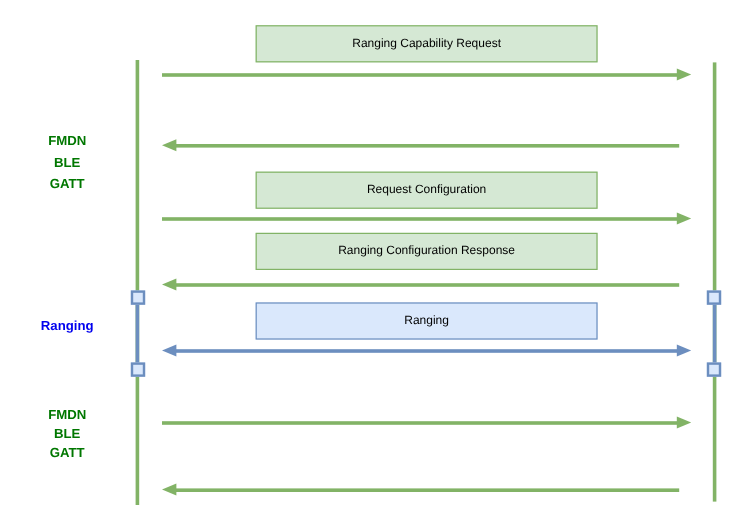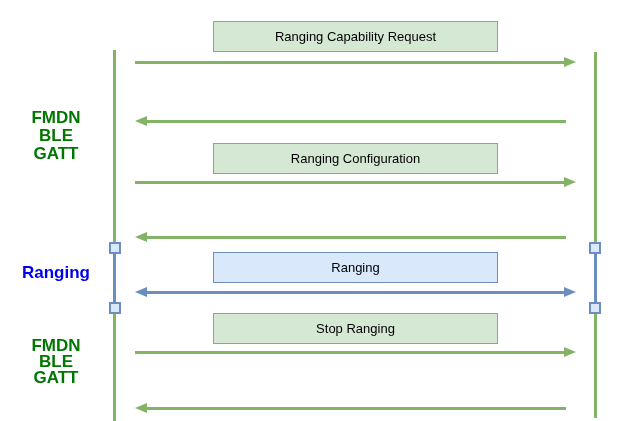--- a/index.html
+++ b/index.html
@@ -16,29 +16,29 @@
   .session-segment{position:absolute;width:3px;top:248px;height:60px;background:var(--blue-stroke);z-index:1;}
   .seg-left{left:113px;}
   .seg-right{left:594px;}
   .node{position:absolute;width:12px;height:12px;box-sizing:border-box;
         border:2px solid var(--blue-stroke);background:var(--blue-fill);z-index:2;}
   .node-l1{left:109px;top:242px;} .node-l2{left:109px;top:302px;}
   .node-r1{left:589px;top:242px;} .node-r2{left:589px;top:302px;}
 
   
   .phase{position:absolute;left:6px;width:100px;text-align:center;
-         font-weight:bold;font-size:17px;}
+         font-weight:bold;font-size:11px;}
   .phase-1{top:109px;line-height:18px;color:var(--phase-green);}
   .phase-2{top:264px;line-height:17px;color:var(--phase-blue);}
   .phase-3{top:338px;line-height:16px;color:var(--phase-green);}
 
   
   .msg-box{position:absolute;left:213px;width:285px;height:31px;box-sizing:border-box;
            display:flex;align-items:center;justify-content:center;
-           font-size:13px;color:var(--message-text);}
+           font-size:10px;color:var(--message-text);}
   .msg-box.green{background:var(--green-fill);border:1.5px solid var(--green-stroke);}
   .msg-box.blue{background:var(--blue-fill);border:1.5px solid var(--blue-stroke);}
 
   
   .arrow{position:absolute;left:135px;width:441px;height:12px;}
   .arrow .line{position:absolute;top:4.5px;height:3px;}
   .arrow.right .line{left:0;right:9px;}
   .arrow.left  .line{left:9px;right:10px;}
   .arrow.both  .line{left:9px;right:9px;}
   .arrow.green .line{background:var(--green-stroke);}
@@ -87,44 +87,44 @@
     <div class="line"></div>
     <div class="head head-right"></div>
   </div>
 
   <div class="arrow left green" style="top:115px">
     <div class="line"></div>
     <div class="head head-left"></div>
   </div>
 
   <div class="msg-box green" style="top:143px">
-    <span>Ranging Configuration</span>
+    <span>Request Configuration</span>
   </div>
   <div class="arrow right green" style="top:176px">
     <div class="line"></div>
     <div class="head head-right"></div>
   </div>
 
+  <div class="msg-box green" style="top:194px">
+    <span>Ranging Configuration Response</span>
+  </div>
   <div class="arrow left green" style="top:231px">
     <div class="line"></div>
     <div class="head head-left"></div>
   </div>
 
   <div class="msg-box blue" style="top:252px">
     <span>Ranging</span>
   </div>
   <div class="arrow both blue" style="top:286px">
     <div class="line"></div>
     <div class="head head-left"></div>
     <div class="head head-right"></div>
   </div>
 
-  <div class="msg-box green" style="top:313px">
-    <span>Stop Ranging</span>
-  </div>
   <div class="arrow right green" style="top:346px">
     <div class="line"></div>
     <div class="head head-right"></div>
   </div>
 
   <div class="arrow left green" style="top:402px">
     <div class="line"></div>
     <div class="head head-left"></div>
   </div>
 

